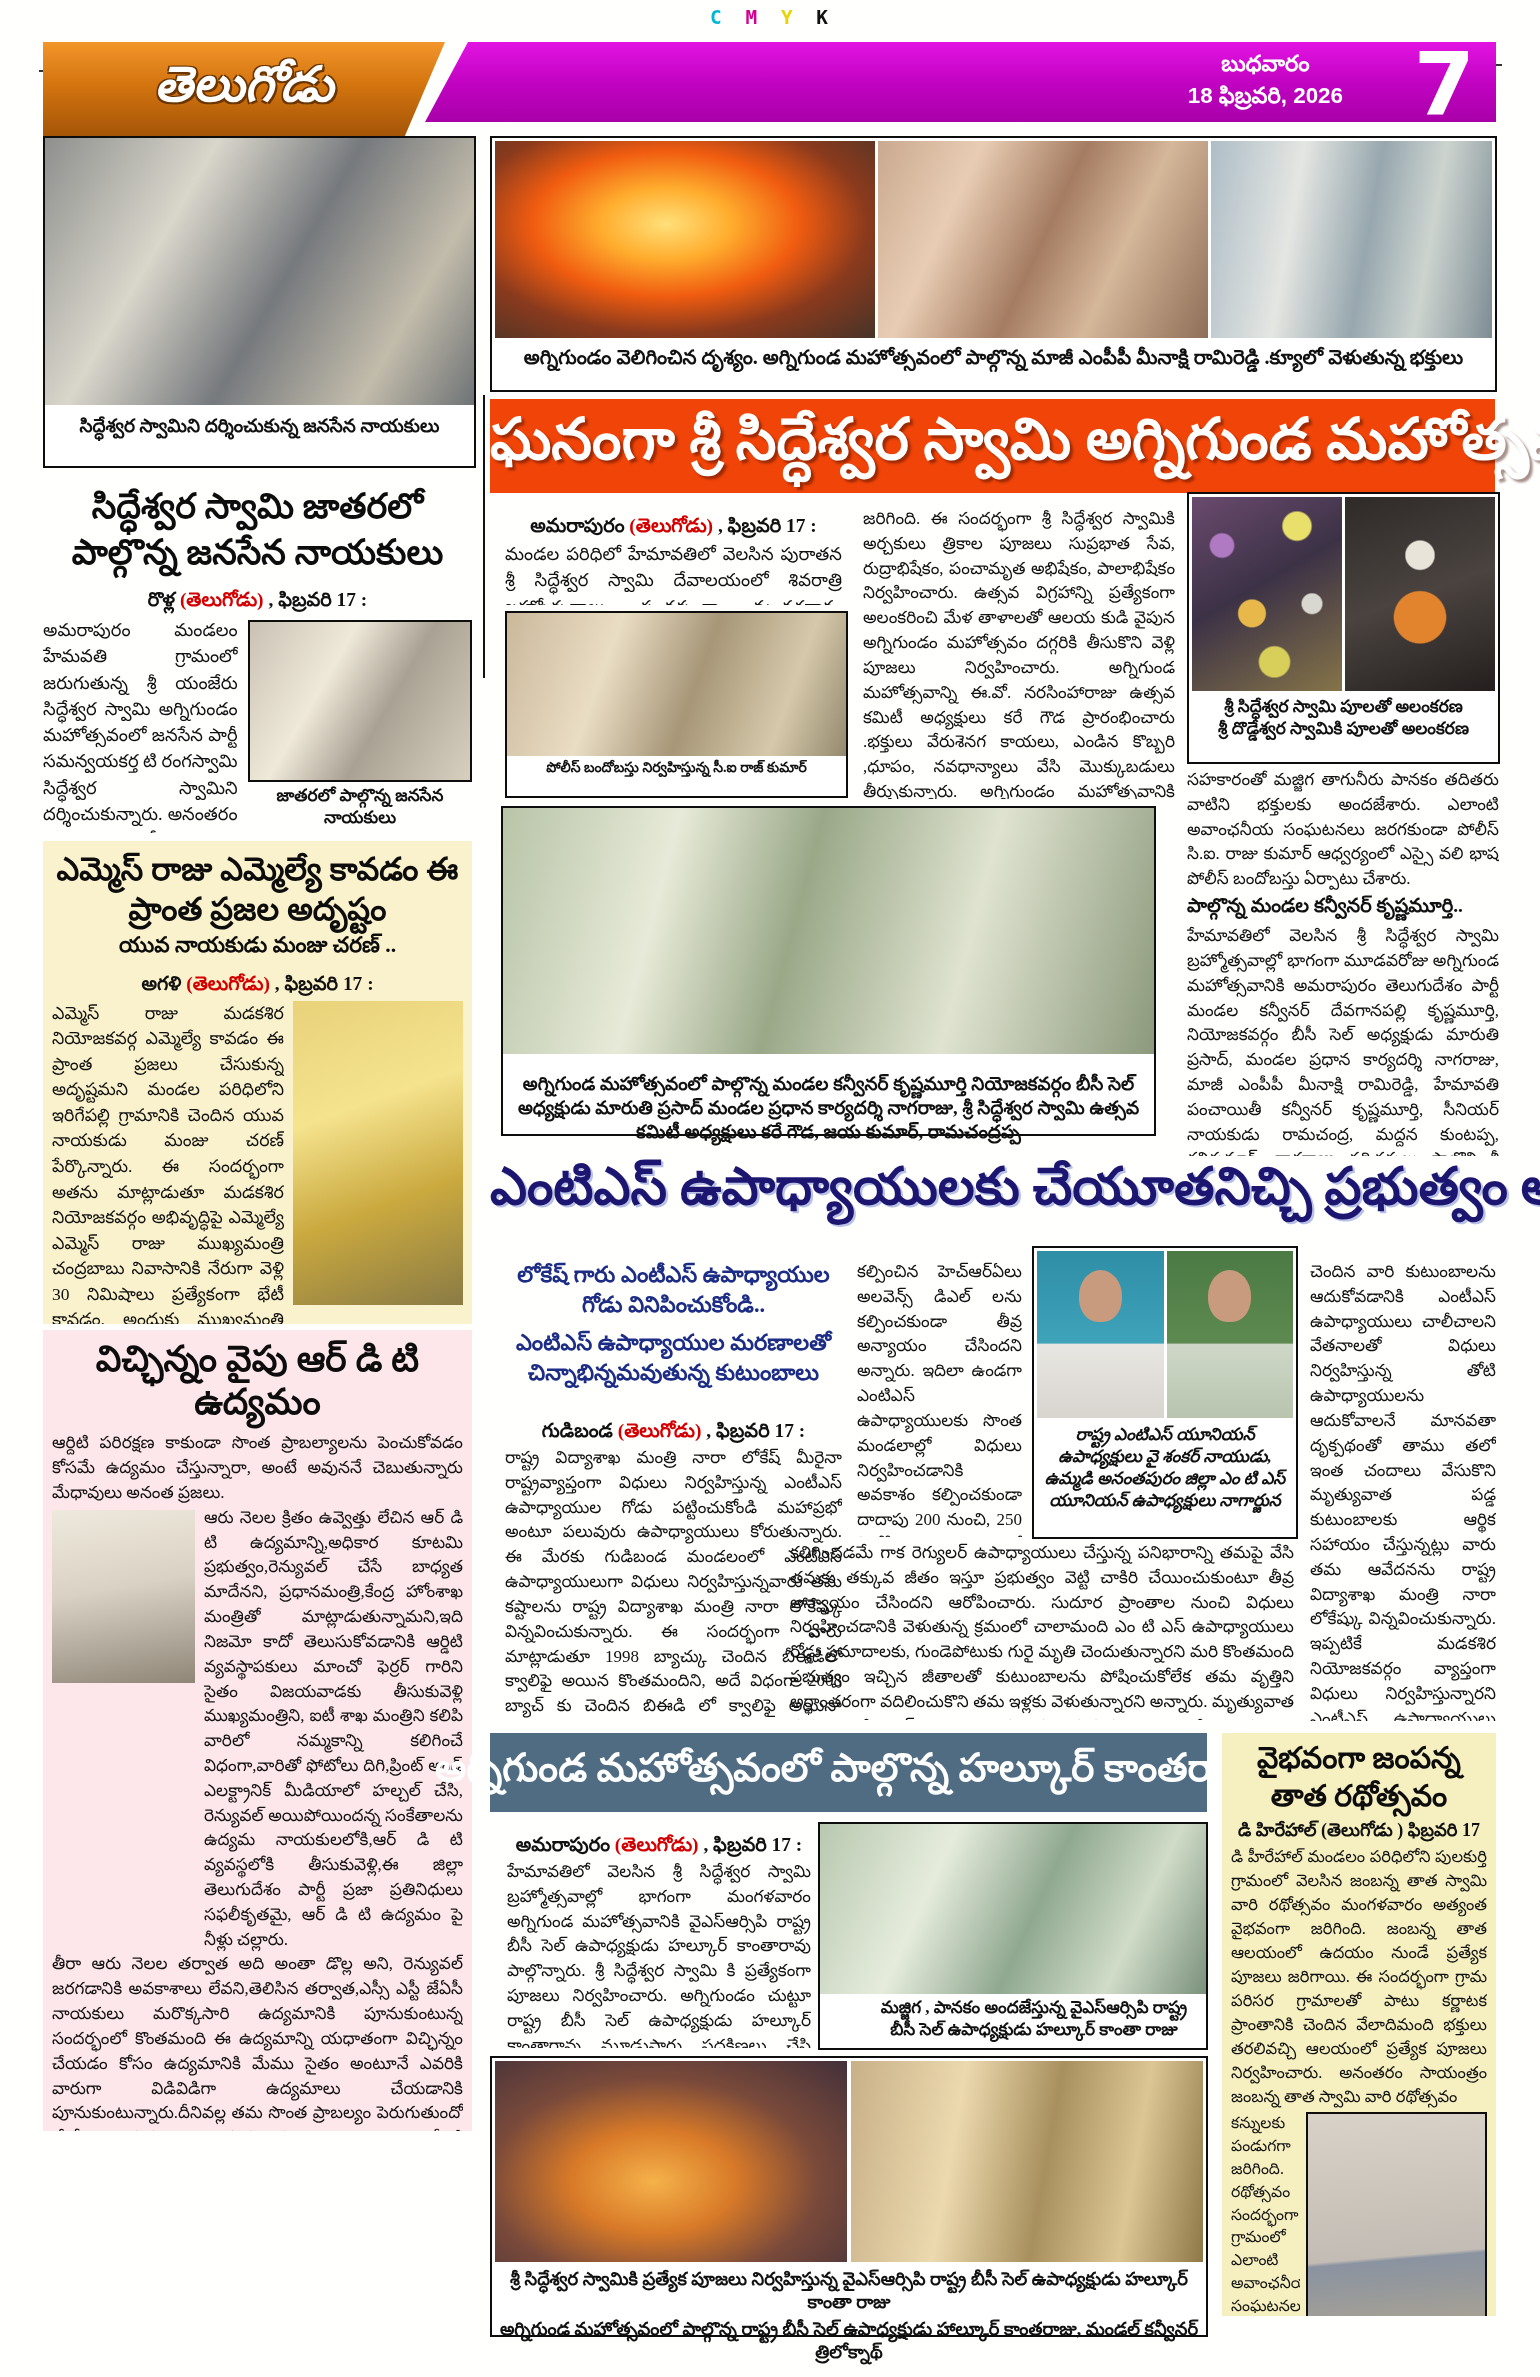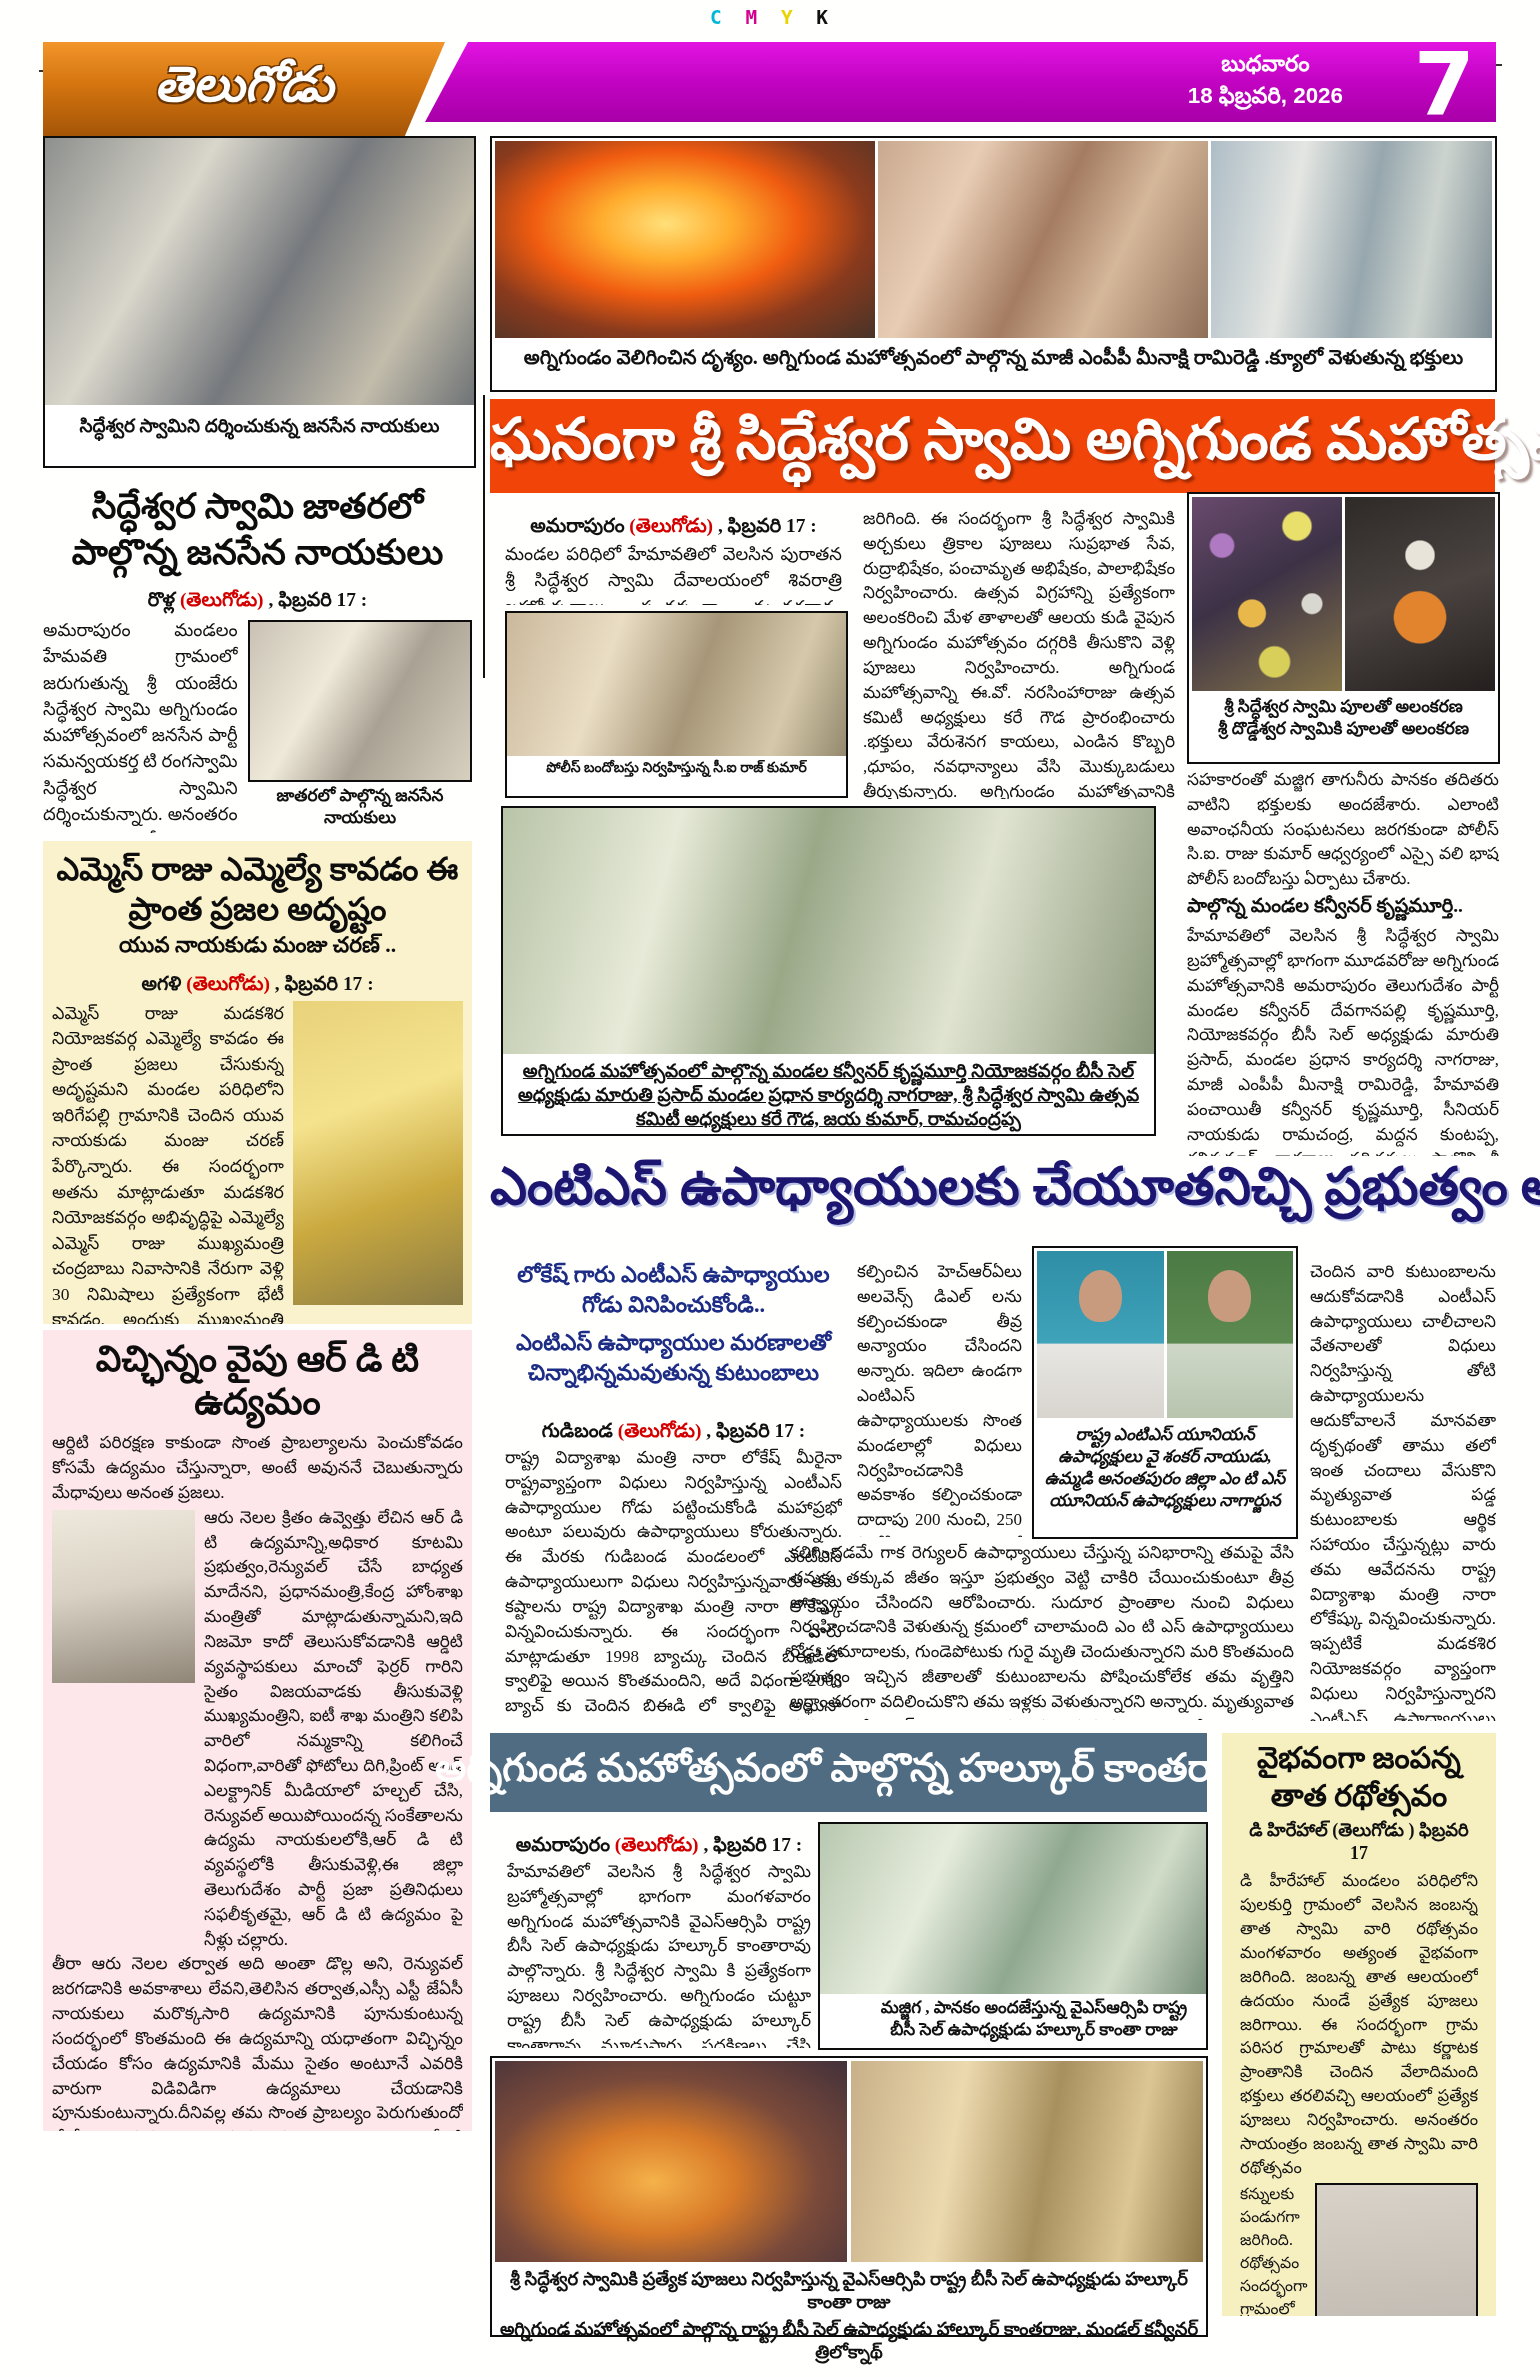--- a/index.html
+++ b/index.html
@@ -168,21 +168,21 @@
 
   <div class="abs pbox" style="left:505px;top:611px;width:339px;height:183px;">
     <div class="photo ph-police" style="height:143px;"></div>
     <div class="cap" style="font-size:14px;">పోలీస్ బందోబస్తు నిర్వహిస్తున్న సీ.ఐ రాజ్ కుమార్</div>
   </div>
 
   <p class="abs bt" style="left:863px;top:507px;width:312px;height:292px;font-size:17px;">జరిగింది. ఈ సందర్భంగా శ్రీ సిద్ధేశ్వర స్వామికి అర్చకులు త్రికాల పూజలు సుప్రభాత సేవ, రుద్రాభిషేకం, పంచామృత అభిషేకం, పాలాభిషేకం నిర్వహించారు. ఉత్సవ విగ్రహాన్ని ప్రత్యేకంగా అలంకరించి మేళ తాళాలతో ఆలయ కుడి వైపున అగ్నిగుండం మహోత్సవం దగ్గరికి తీసుకొని వెళ్లి పూజలు నిర్వహించారు. అగ్నిగుండ మహోత్సవాన్ని ఈ.వో. నరసింహారాజు ఉత్సవ కమిటీ అధ్యక్షులు కరే గౌడ ప్రారంభించారు .భక్తులు వేరుశెనగ కాయలు, ఎండిన కొబ్బరి ,ధూపం, నవధాన్యాలు వేసి మొక్కుబడులు తీర్చుకున్నారు. అగ్నిగుండం మహోత్సవానికి బెంగళూరు, తుంకూర్ ,చిత్రదుర్గ, సిరా, మధుగిరి, పావగడ, ఆంధ్రప్రదేశ్ రాష్ట్రాల నుండి భక్తులు అధిక సంఖ్యలో తరలివచ్చి ధూపం వేసి వారి వారి మొక్కుబడులను తీర్చుకున్నారు హేమావతి గ్రామం జనంతో కిక్కేసి పోయింది .శ్రీ సిద్ధేశ్వర స్వామి అన్నదాసోహం కేంద్రంలో 35, వేల మంది భక్తులకు అన్నదానం నిర్వహించారు ఆట వస్తువులు తినుబండారాలు, ధూపం, పిల్లల ఆట వస్తువులు తదితర వాటిని అంగళ్లు వద కొనుగోలుకు రద్దీగా కనిపించింది. భకుల కోసం ఆర్టీసీ</p>
 
   <div class="abs pbox" style="left:501px;top:806px;width:651px;height:326px;">
     <div class="photo ph-group" style="height:246px;"></div>
-    <div class="cap" style="font-size:18.6px;padding-top:5px;text-decoration:underline;">అగ్నిగుండ మహోత్సవంలో పాల్గొన్న మండల కన్వీనర్ కృష్ణమూర్తి నియోజకవర్గం బీసీ సెల్ అధ్యక్షుడు మారుతి ప్రసాద్ మండల ప్రధాన కార్యదర్శి నాగరాజు, శ్రీ సిద్ధేశ్వర స్వామి ఉత్సవ కమిటీ అధ్యక్షులు  కరే గౌడ, జయ కుమార్, రామచంద్రప్ప</div>
+    <div class="cap" style="font-size:18.6px;padding-top:18px;">అగ్నిగుండ మహోత్సవంలో పాల్గొన్న మండల కన్వీనర్ కృష్ణమూర్తి నియోజకవర్గం బీసీ సెల్ అధ్యక్షుడు మారుతి ప్రసాద్ మండల ప్రధాన కార్యదర్శి నాగరాజు, శ్రీ సిద్ధేశ్వర స్వామి ఉత్సవ కమిటీ అధ్యక్షులు  కరే గౌడ, జయ కుమార్, రామచంద్రప్ప</div>
   </div>
 
   <div class="abs pbox" style="left:1187px;top:492px;width:309px;height:268px;">
     <div style="display:flex;height:200px;gap:3px;padding:3px;box-sizing:border-box;">
       <div class="photo ph-deity1"></div>
       <div class="photo ph-deity2"></div>
     </div>
     <div class="cap" style="font-size:17px;padding:1.5px 3px 0;">శ్రీ సిద్ధేశ్వర స్వామి పూలతో అలంకరణ</div>
     <div class="cap" style="font-size:17px;padding:0 3px;">శ్రీ దొడ్డేశ్వర స్వామికి పూలతో అలంకరణ</div>
   </div>
@@ -239,21 +239,21 @@
 
   <div class="abs pbox" style="left:490px;top:2056px;width:714px;height:277px;">
     <div style="display:flex;height:207px;gap:4.5px;padding:3px;box-sizing:border-box;">
       <div class="photo ph-pooja"></div>
       <div class="photo ph-devotees"></div>
     </div>
     <div class="cap" style="font-size:18px;">శ్రీ సిద్ధేశ్వర స్వామికి ప్రత్యేక పూజలు నిర్వహిస్తున్న వైఎస్ఆర్సిపి రాష్ట్ర బీసీ సెల్ ఉపాధ్యక్షుడు హల్కూర్ కాంతా రాజు</div>
     <div class="cap" style="font-size:18px;padding-top:0;">అగ్నిగుండ మహోత్సవంలో పాల్గొన్న రాష్ట్ర బీసీ సెల్ ఉపాధ్యక్షుడు హాల్కూర్ కాంతరాజు, మండల్ కన్వీనర్ త్రిలోక్నాథ్</div>
   </div>
 
-  <div class="abs" style="left:1222px;top:1733px;width:274px;height:583px;background:#f6efc0;padding:6px 18px;box-sizing:border-box;overflow:hidden;">
+  <div class="abs" style="left:1222px;top:1733px;width:274px;height:583px;background:#f6efc0;padding:6px 9px;box-sizing:border-box;overflow:hidden;">
     <h2 class="hl" style="font-size:30px;line-height:1.25;">వైభవంగా జంపన్న తాత రథోత్సవం</h2>
     <div class="dl" style="margin-top:5px;font-size:18px;">
       <span>డి హిరేహాల్</span>
       <span>(తెలుగోడు )</span>
       <span>ఫిబ్రవరి 17</span>
     </div>
     <p class="bt" style="font-size:16.4px;margin-top:3px;">డి హీరేహాల్ మండలం పరిధిలోని పులకుర్తి గ్రామంలో వెలసిన జంబన్న తాత స్వామి వారి రథోత్సవం మంగళవారం అత్యంత వైభవంగా జరిగింది. జంబన్న తాత ఆలయంలో ఉదయం నుండే ప్రత్యేక పూజలు జరిగాయి. ఈ సందర్భంగా గ్రామ పరిసర గ్రామాలతో పాటు కర్ణాటక ప్రాంతానికి చెందిన వేలాదిమంది భక్తులు తరలివచ్చి ఆలయంలో ప్రత్యేక పూజలు నిర్వహించారు. అనంతరం సాయంత్రం జంబన్న తాత స్వామి వారి రథోత్సవం</p>
     <div style="display:flex;margin-top:3px;gap:6px;">
       <p class="bt" style="font-size:15.7px;width:69px;flex:none;height:417px;overflow:hidden;">కన్నులకు పండుగగా జరిగింది. రథోత్సవం సందర్భంగా గ్రామంలో ఎలాంటి అవాంఛనీయ సంఘటనలు జరగకుండా రాయదుర్గం రూరల్ ఇన్స్పెక్టర్ కె వెంకటరమణ స్థానిక ఎస్సై గురు ప్రసాద్ రెడ్డి ఆధ్వర్యంలో భారీ బందోబస్తు ఏర్పాటు చేశారు.</p>
       <div class="pbox" style="flex:1;height:434px;">

